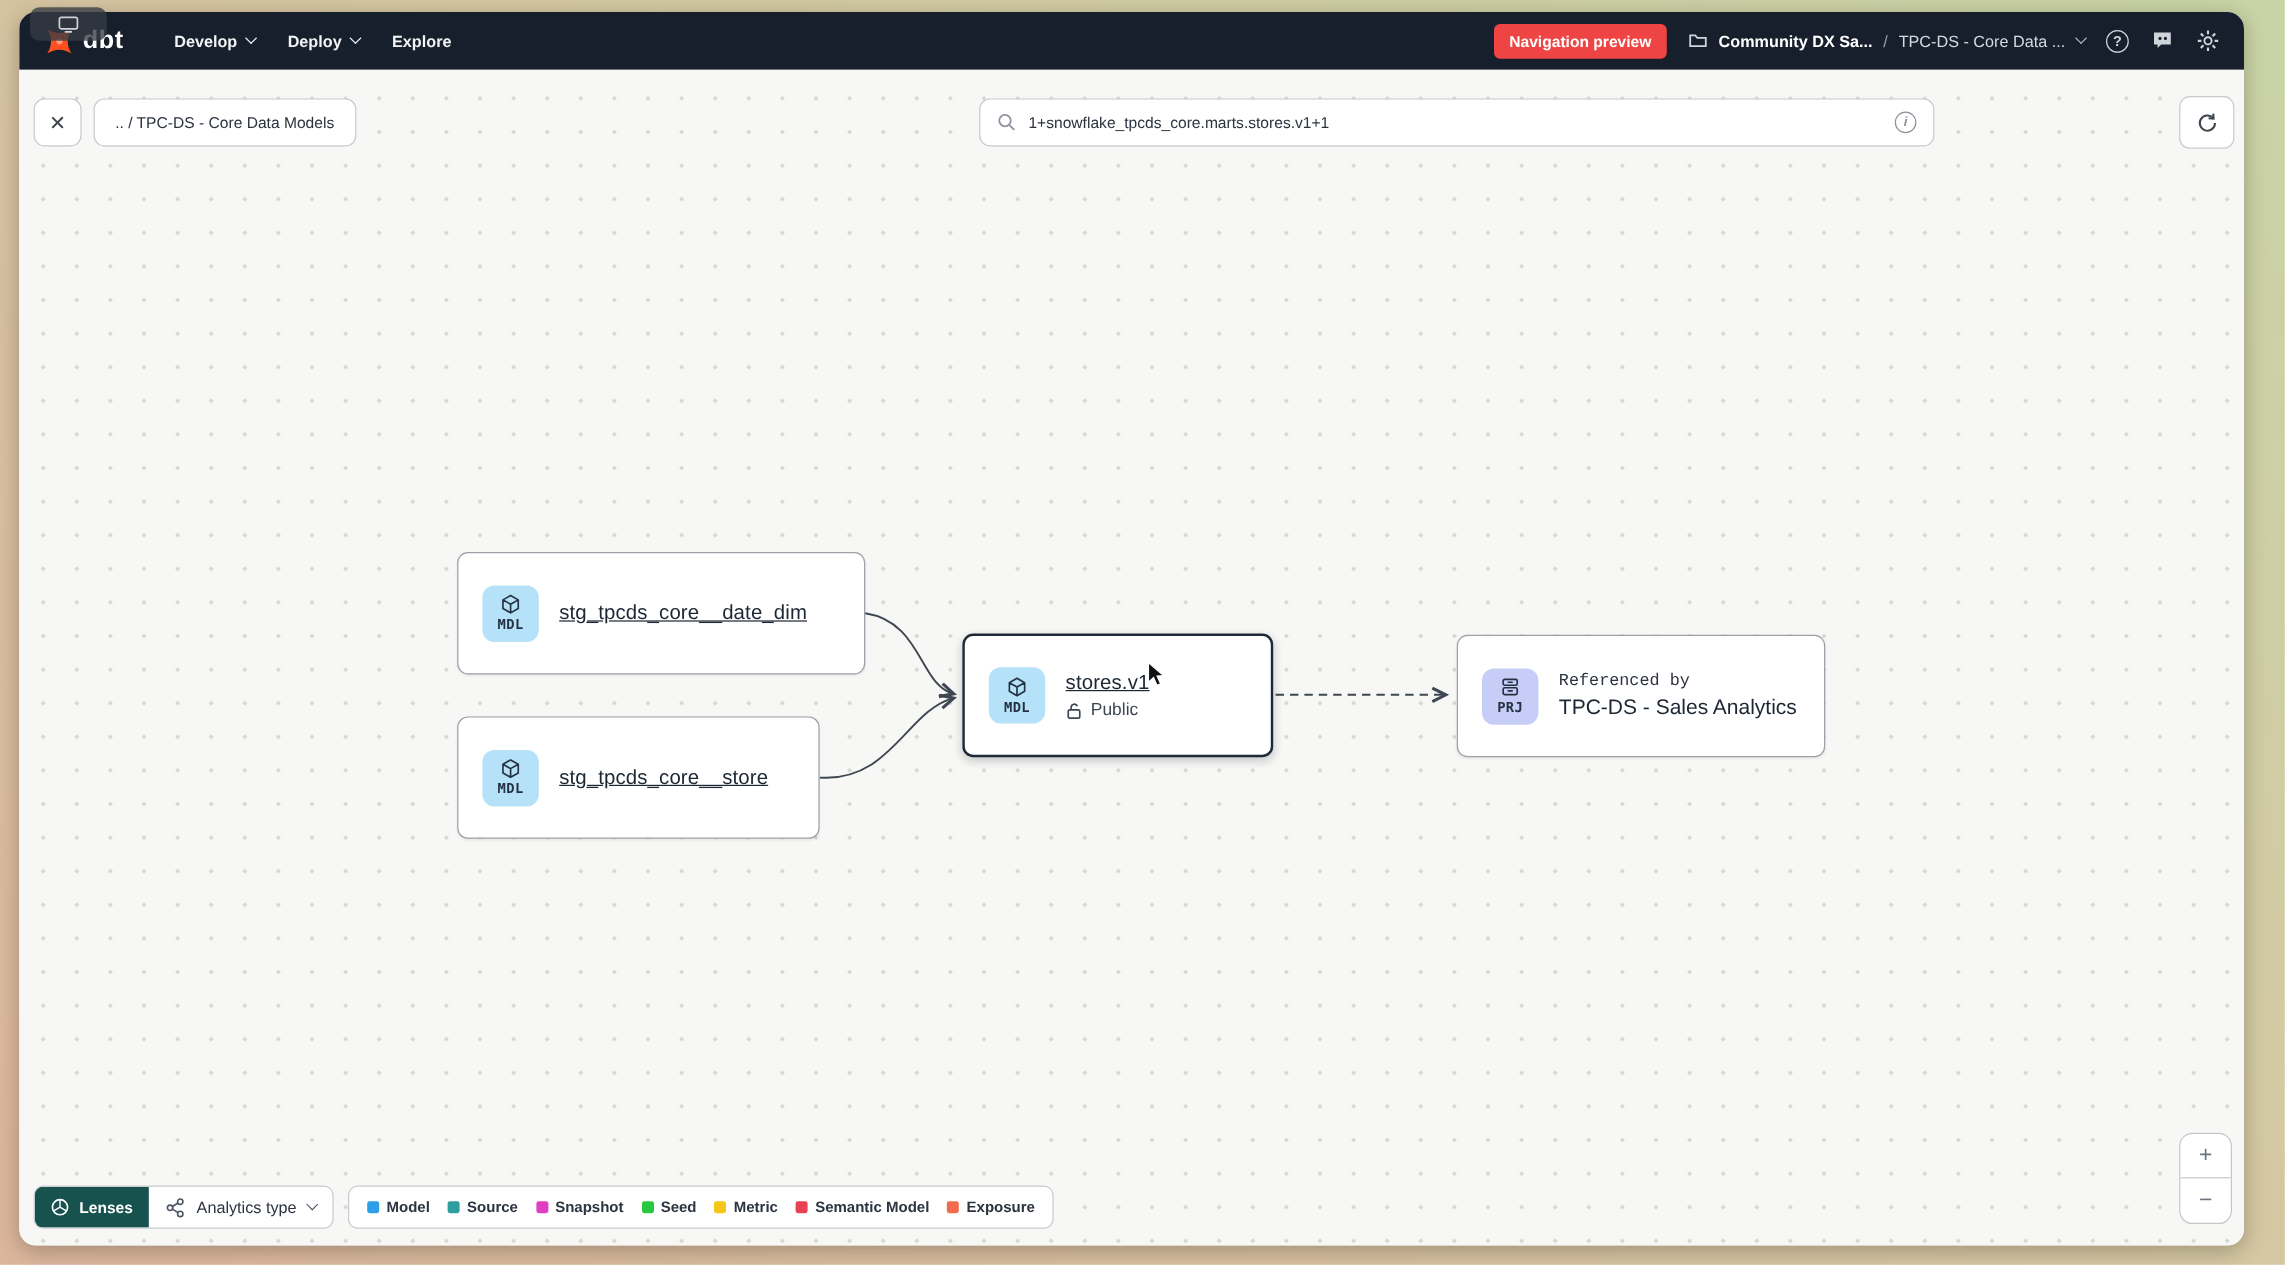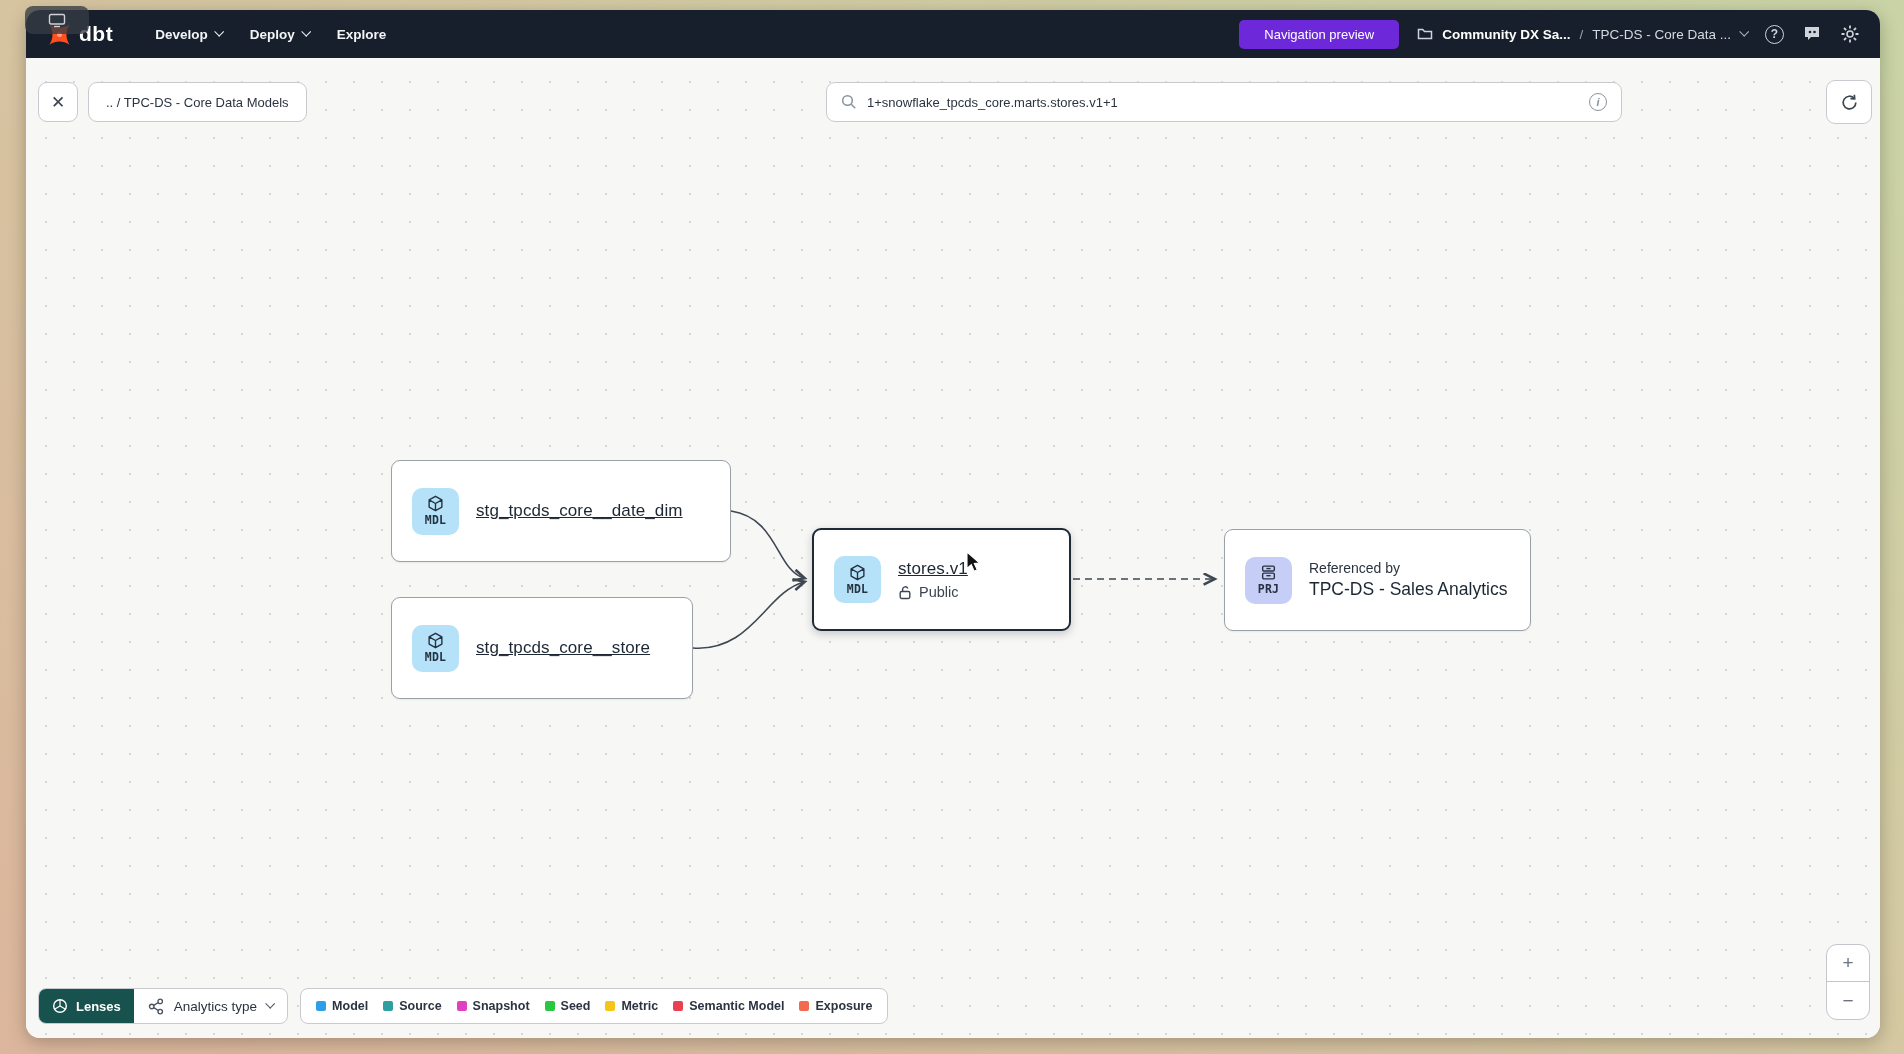--- a/index.html
+++ b/index.html
@@ -6,38 +6,38 @@
   html,body { width:1904px; height:1054px; overflow:hidden;
     font-family:"Liberation Sans", sans-serif; }
   .desktop { position:absolute; inset:0;
     background:linear-gradient(215deg, #c9d4a6 0%, #d4c9a2 40%, #dcb69c 100%); }
 
   
   .capture-chip { position:absolute; left:25px; top:6px; width:64px; height:28px;
     background:rgba(55,60,68,.78); border-radius:8px; z-index:60;
     display:flex; align-items:center; justify-content:center; }
 
-  .window { position:absolute; left:26px; top:10px; width:1854px; height:1028px;
+  .window { position:absolute; left:16px; top:10px; width:1854px; height:1028px;
     background:#f7f7f5; border-radius:14px; overflow:hidden;
     box-shadow:0 4px 18px rgba(0,0,0,.25); }
 
   
   .navbar { position:relative; height:48px; background:#161f2b; display:flex;
     align-items:center; padding:0 20px; color:#fff; z-index:30; }
   .nav-left { display:flex; align-items:center; gap:28px; }
   .logo { display:flex; align-items:center; gap:6px; margin-right:14px; }
   .logo-text { font-size:21px; font-weight:bold; color:#fff; letter-spacing:.5px; }
   .nav-item { display:flex; align-items:center; gap:7px; font-size:13.5px;
     font-weight:bold; color:#f2f4f6; cursor:pointer; }
   .chev { width:7px; height:7px; border-right:1.6px solid currentColor;
     border-bottom:1.6px solid currentColor; transform:rotate(45deg) translateY(-1px);
     display:inline-block; margin-top:-4px; }
   .nav-right { margin-left:auto; display:flex; align-items:center; gap:18px; }
-  .preview-badge { background:#6d28d9; color:#fff; font-size:13px; font-weight:normal;
-    padding:7px 25px; border-radius:5px; cursor:pointer; }
+  .preview-badge { background:#ef4444; color:#fff; font-size:13px; font-weight:bold;
+    padding:7px 13px; border-radius:5px; cursor:pointer; }
   .crumbs { display:flex; align-items:center; gap:9px; font-size:13.5px; }
   .crumb-project { font-weight:bold; color:#fff; }
   .crumb-sep { color:#9aa3ad; }
   .crumb-section { color:#d5dae0; }
   .crumbs .chev { color:#aab2bb; }
   .nav-icon { color:#cfd4db; display:flex; align-items:center; cursor:pointer; }
   .help-circle { width:19px; height:19px; border:1.7px solid #cfd4db; border-radius:50%;
     display:flex; align-items:center; justify-content:center; font-size:12px; font-weight:bold; }
 
   
@@ -70,21 +70,21 @@
     box-shadow:0 1px 2px rgba(20,30,40,.06); }
   .node.selected { border:2px solid #1f2a37; box-shadow:0 3px 8px rgba(20,30,40,.22); }
   .badge { width:47px; height:47px; border-radius:10px; flex:none;
     display:flex; flex-direction:column; align-items:center; justify-content:center;
     gap:1px; }
   .badge-label { font-family:"DejaVu Sans Mono", monospace; font-size:11.5px;
     font-weight:bold; color:#243242; letter-spacing:.3px; }
   .node-label { font-size:17px; color:#1c2733; font-weight:500; letter-spacing:.1px;text-decoration:underline; }
   .node-sub { display:flex; align-items:center; gap:7px; margin-top:5px;
     font-size:14.5px; color:#3c4552; }
-  .node-kicker { font-size:14px; color:#2b3440; margin-bottom:3px; }
+  .node-kicker { font-size:14px; color:#2b3440; margin-bottom:3px;font-family:Liberation Mono, monospace; }
   .node-title-lg { font-size:17.5px; color:#1c2733; font-weight:500; }
 
   .edges { position:absolute; inset:0; pointer-events:none; }
 
   
   .footer { position:absolute; left:12px; bottom:14px; display:flex; gap:12px; }
   .lens-group { display:flex; border:1px solid #c7cace; border-radius:8px;
     overflow:hidden; background:#fff; height:36px; }
   .lenses-btn { background:#17524f; color:#fff; display:flex; align-items:center;
     gap:8px; padding:0 13px; font-size:13px; font-weight:bold; cursor:pointer; }

